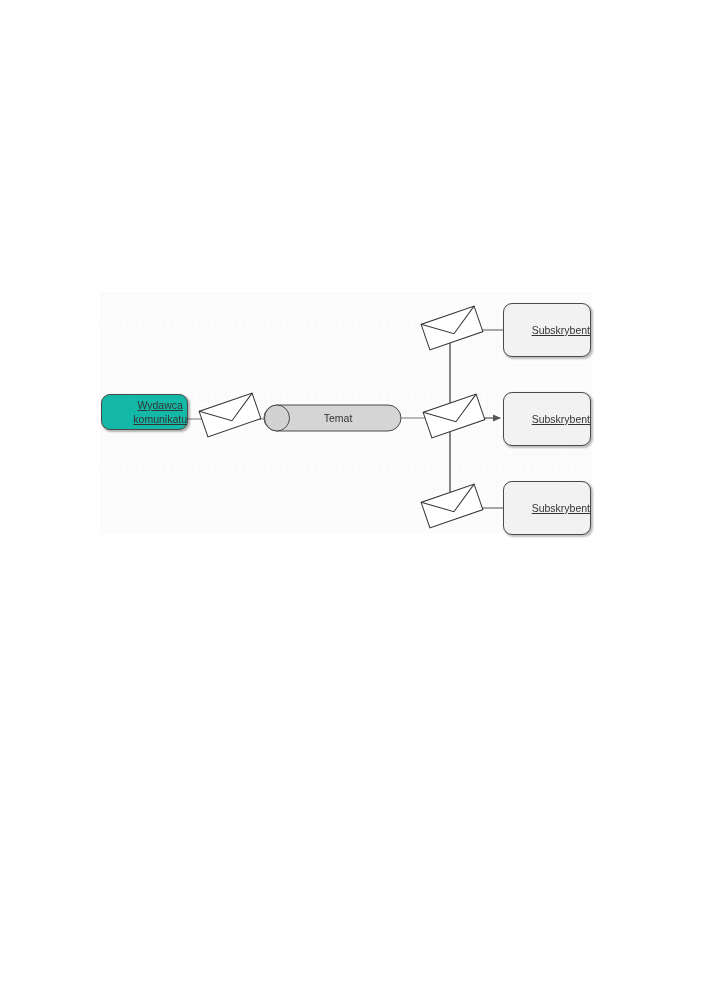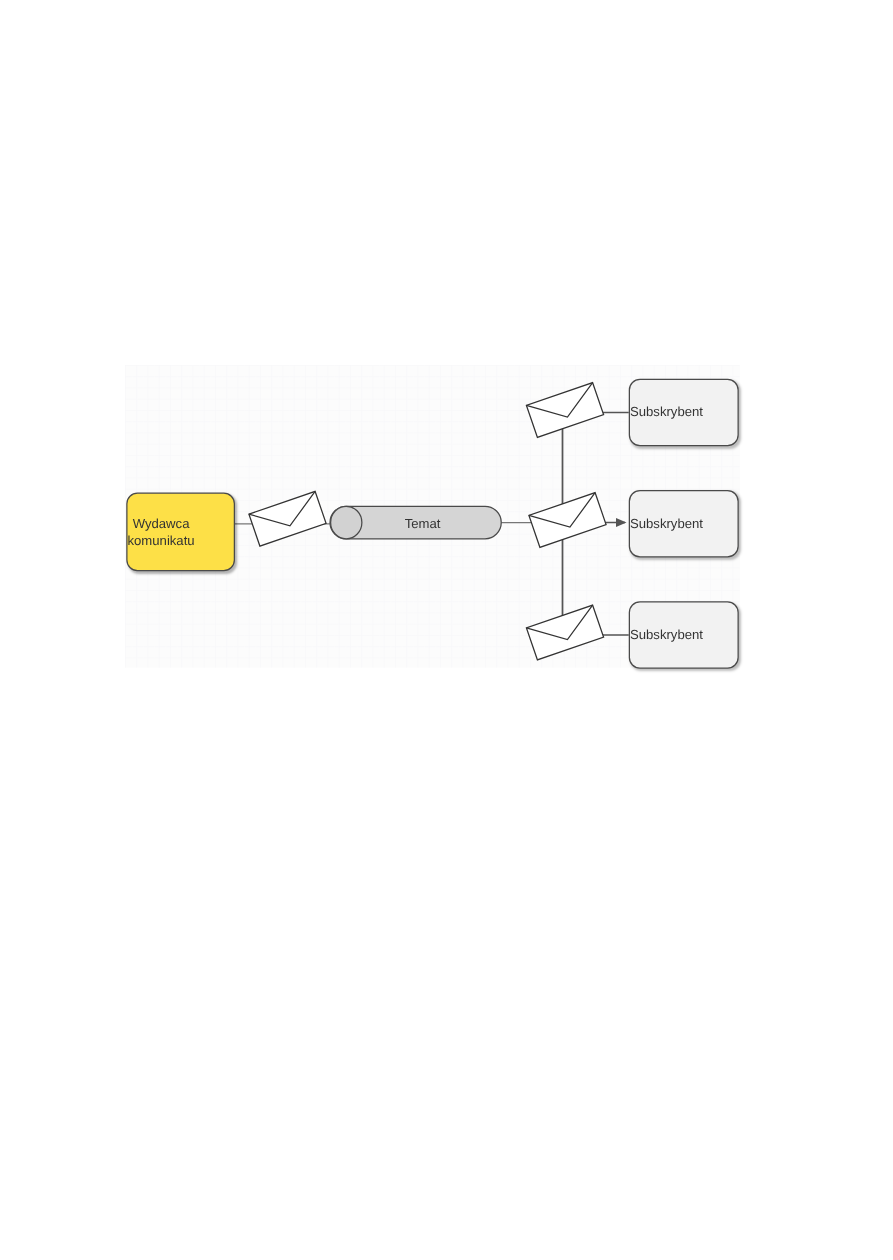--- a/index.html
+++ b/index.html
@@ -44,33 +44,34 @@
     width: 714px;
     height: 1008px;
   }
 
   
   .node {
     position: absolute;
     box-sizing: border-box;
     display: flex;
     align-items: center;
-    justify-content: flex-start;
+    justify-content: flex-end;
     text-align: center;
     color: #333333;
     border: 1px solid #4a4a4a;
     border-radius: 9px;
+    text-decoration: underline;
   }
 
   .node-publisher {
     left: 101px;
     top: 394px;
     width: 87px;
-    height: 63px;
-    background: #fde047;
+    height: 36px;
+    background: #14b8a6;
     font-size: 10.5px;
     line-height: 14px;
     box-shadow: 1.5px 1.5px 2px rgba(0,0,0,0.30);
   }
 
   .node-subscriber {
     left: 503px;
     width: 88px;
     height: 54px;
     background: #f2f2f2;

